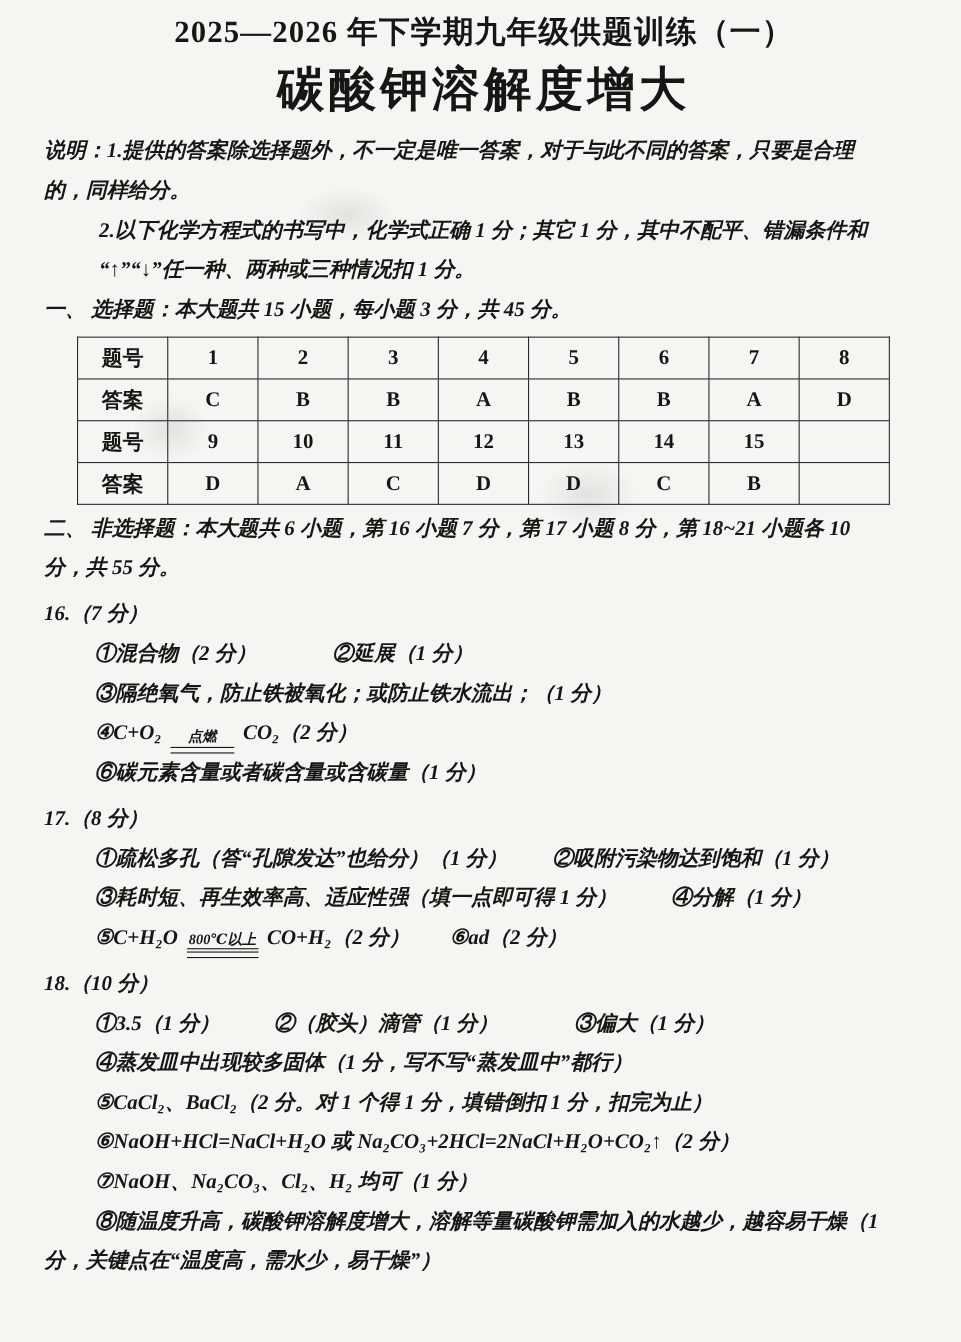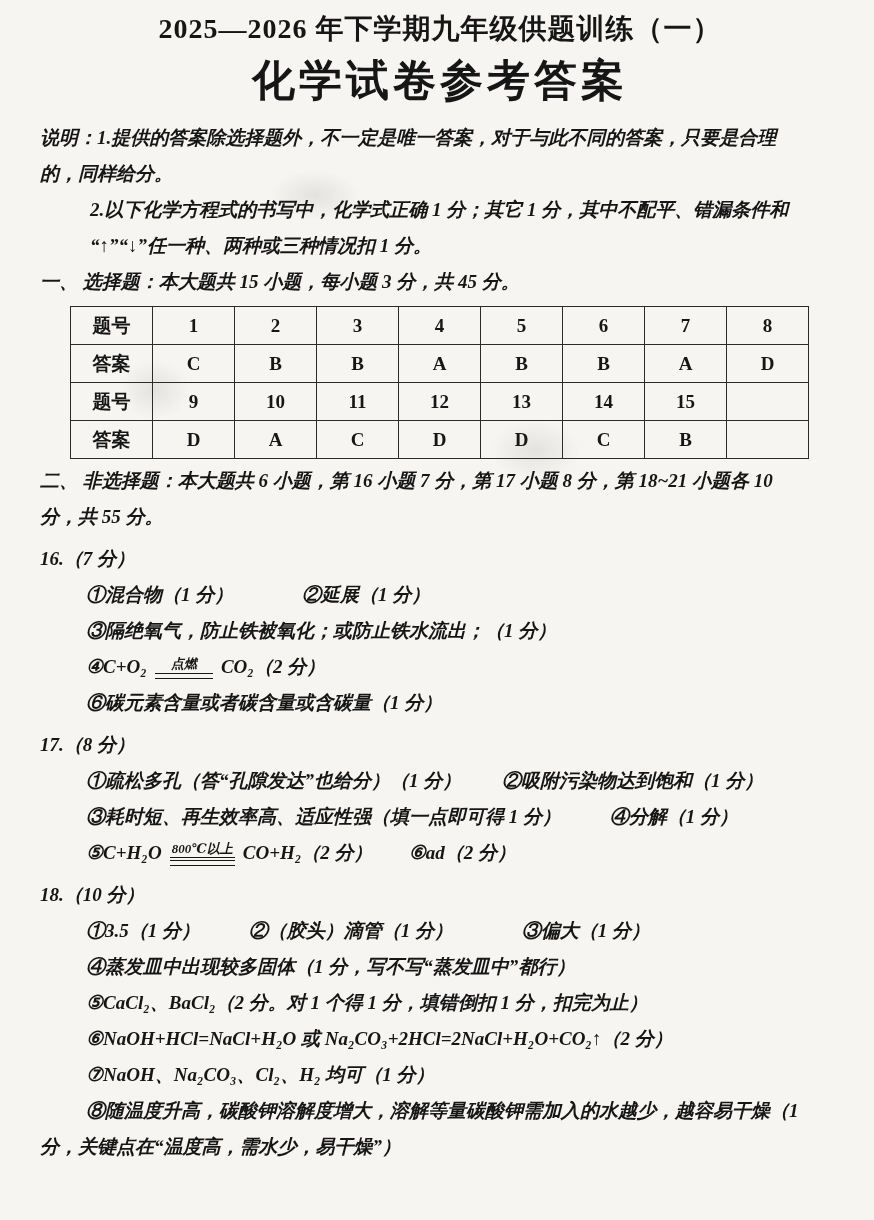--- a/index.html
+++ b/index.html
@@ -69,21 +69,21 @@
     border: 1.6px solid #2b2b2b;
     width: 81px;
     height: 37px;
     text-align: center;
     vertical-align: middle;
     font-size: 19px;
     font-weight: 700;
     padding: 0;
   }
 
-  .eq-line { display: flex; align-items: center; }
+  .eq-line { display: flex; }
   .eqcond {
     display: inline-flex;
     flex-direction: column;
     align-items: center;
     justify-content: flex-end;
     margin: 0 8px;
     vertical-align: middle;
   }
   .eqcond .cond {
     font-size: 13px;
@@ -107,21 +107,21 @@
 </style>
 </head>
 <body>
 
 <div class="page">
   <div class="smudge s1"></div>
   <div class="smudge s2"></div>
   <div class="smudge s3"></div>
 
   <h1 class="doc-title">2025—2026 年下学期九年级供题训练（一）</h1>
-  <h2 class="doc-subtitle">化学试卷参考答案</h2>
+  <h2 class="doc-subtitle">碳酸钾溶解度增大</h2>
 
   <div>
     <p class="line">说明：1.提供的答案除选择题外，不一定是唯一答案，对于与此不同的答案，只要是合理</p>
     <p class="line">的，同样给分。</p>
     <p class="line ind2">2.以下化学方程式的书写中，化学式正确 1 分；其它 1 分，其中不配平、错漏条件和</p>
     <p class="line ind2">“↑”“↓”任一种、两种或三种情况扣 1 分。</p>
   </div>
 
   <p class="line sec-heading">一、 选择题：本大题共 15 小题，每小题 3 分，共 45 分。</p>
 
@@ -175,21 +175,21 @@
     </table>
 
   <div>
     <p class="line">二、 非选择题：本大题共 6 小题，第 16 小题 7 分，第 17 小题 8 分，第 18~21 小题各 10</p>
     <p class="line">分，共 55 分。</p>
   </div>
 
   <div class="qblock">
     <p class="line">16.（7 分）</p>
     <p class="line ind">
-      <span>①混合物（1 分）</span>
+      <span>①混合物（2 分）</span>
       <span class="gap-b">②延展（1 分）</span>
     </p>
     <p class="line ind">③隔绝氧气，防止铁被氧化；或防止铁水流出；（1 分）</p>
     <p class="line ind eq-line">
       <span>④C+O₂</span>
       <span class="eqcond">
         <span class="cond">点燃</span>
         <span class="dbar"></span>
       </span>
       <span>CO₂（2 分）</span>

